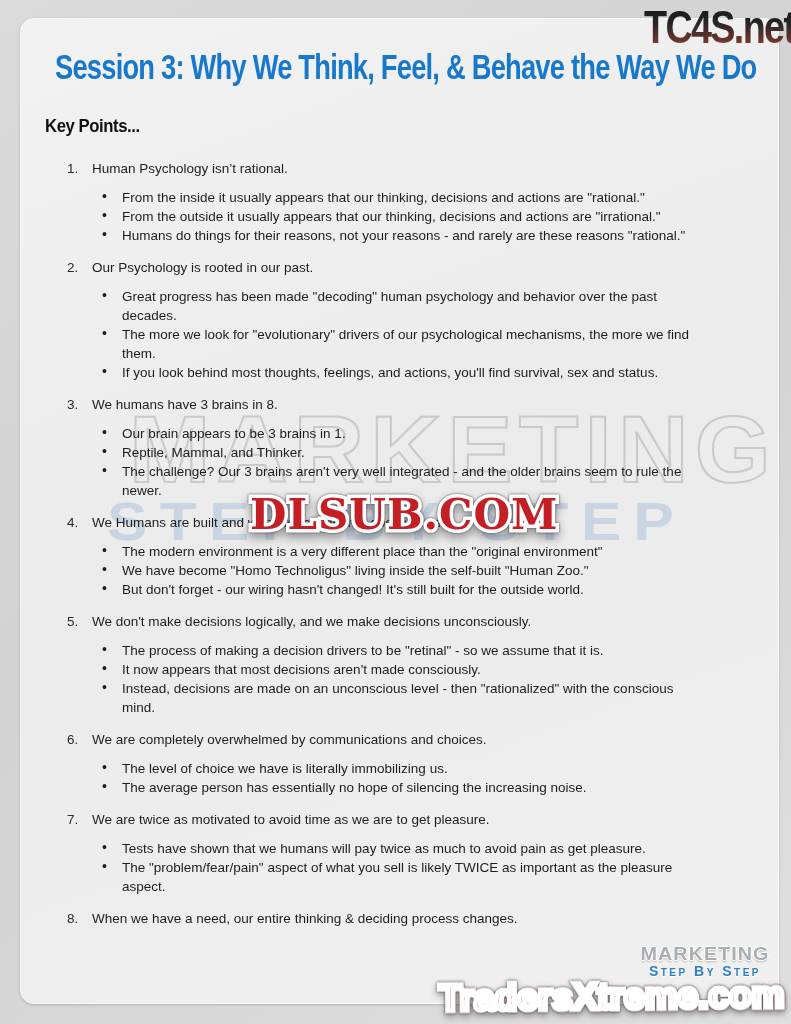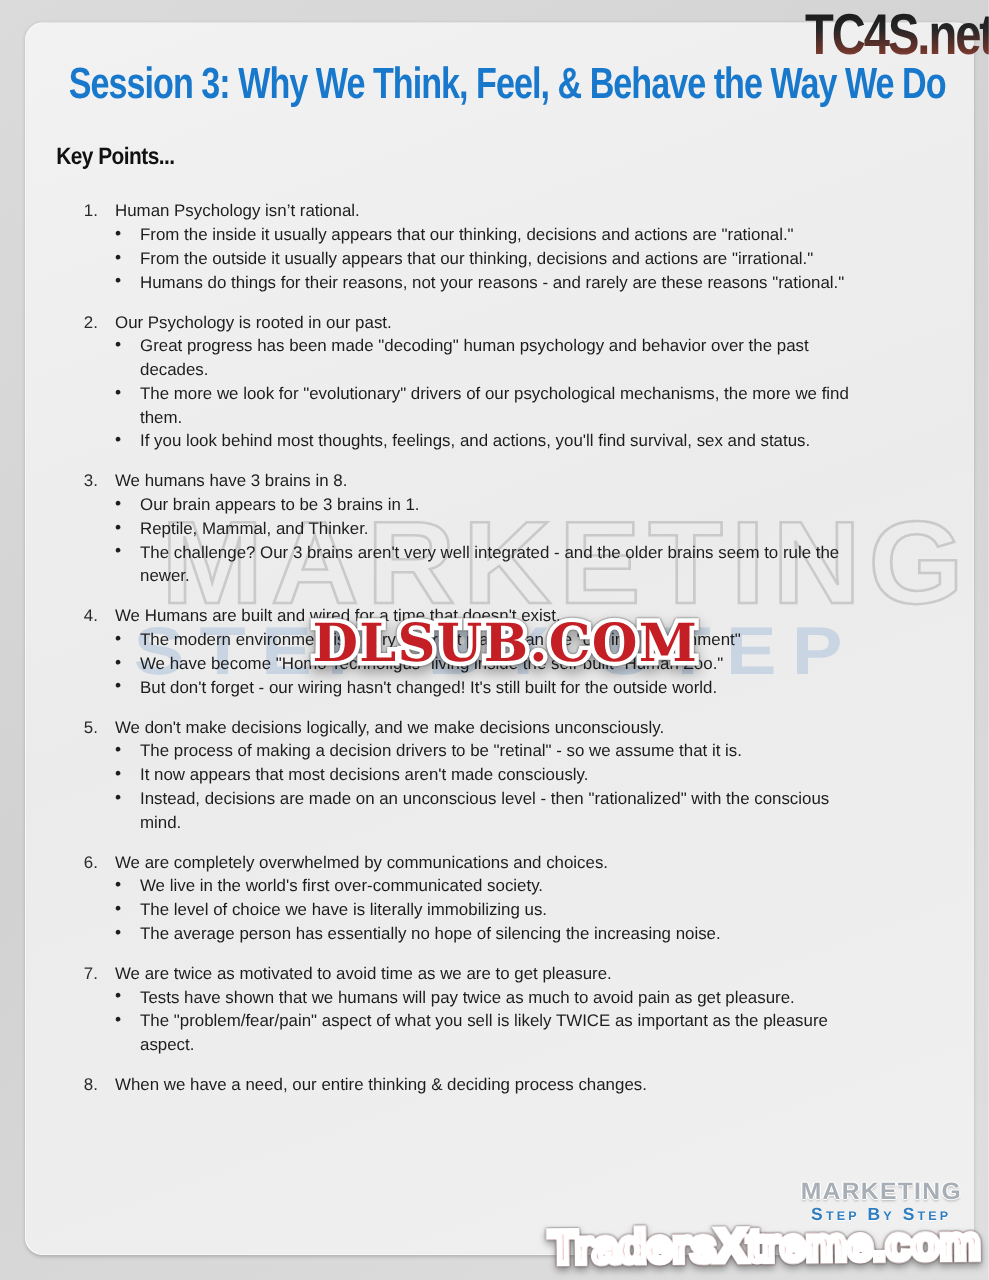--- a/index.html
+++ b/index.html
@@ -21,21 +21,21 @@
     letter-spacing:-1px;line-height:40px;
   }
   .heading{
     margin:28px 0 0 0;font-size:19px;font-weight:bold;color:#111;
     transform:scaleX(.88);transform-origin:left center;letter-spacing:-0.5px;
   }
   .list{margin:22px 0 0 22px;}
   .item{margin-bottom:13px;}
   .item-head{display:flex;font-size:13.5px;line-height:19px;color:#1d1d1d;}
   .num{flex:0 0 25px;width:25px;color:#2a2a2a;}
-  .bullets{list-style:none;margin:0;padding:0 0 0 23px;}
+  .bullets{list-style:none;margin:10px;padding:0 0 0 23px;}
   .bullets li{
     position:relative;padding-left:22px;font-size:13.5px;line-height:19px;
     color:#1d1d1d;max-width:578px;
   }
   .bullets li::before{content:"\2022";position:absolute;left:2px;top:-1px;font-size:14px;color:#1d1d1d;}
 
   
   .tc4s{
     position:absolute;top:4px;right:-3px;z-index:6;
     font-size:46px;font-weight:bold;letter-spacing:-2px;line-height:46px;
@@ -160,21 +160,20 @@
             <li>Instead, decisions are made on an unconscious level - then "rationalized" with the conscious mind.</li>
           </ul>
   </div>
 
   <div class="item">
     <div class="item-head">
       <span class="num">6.</span>
       <span class="head-text">We are completely overwhelmed by communications and choices.</span>
     </div>
     <ul class="bullets">
-            <li>We live in the world's first over-communicated society.</li>
             <li>The level of choice we have is literally immobilizing us.</li>
             <li>The average person has essentially no hope of silencing the increasing noise.</li>
           </ul>
   </div>
 
   <div class="item">
     <div class="item-head">
       <span class="num">7.</span>
       <span class="head-text">We are twice as motivated to avoid time as we are to get pleasure.</span>
     </div>

